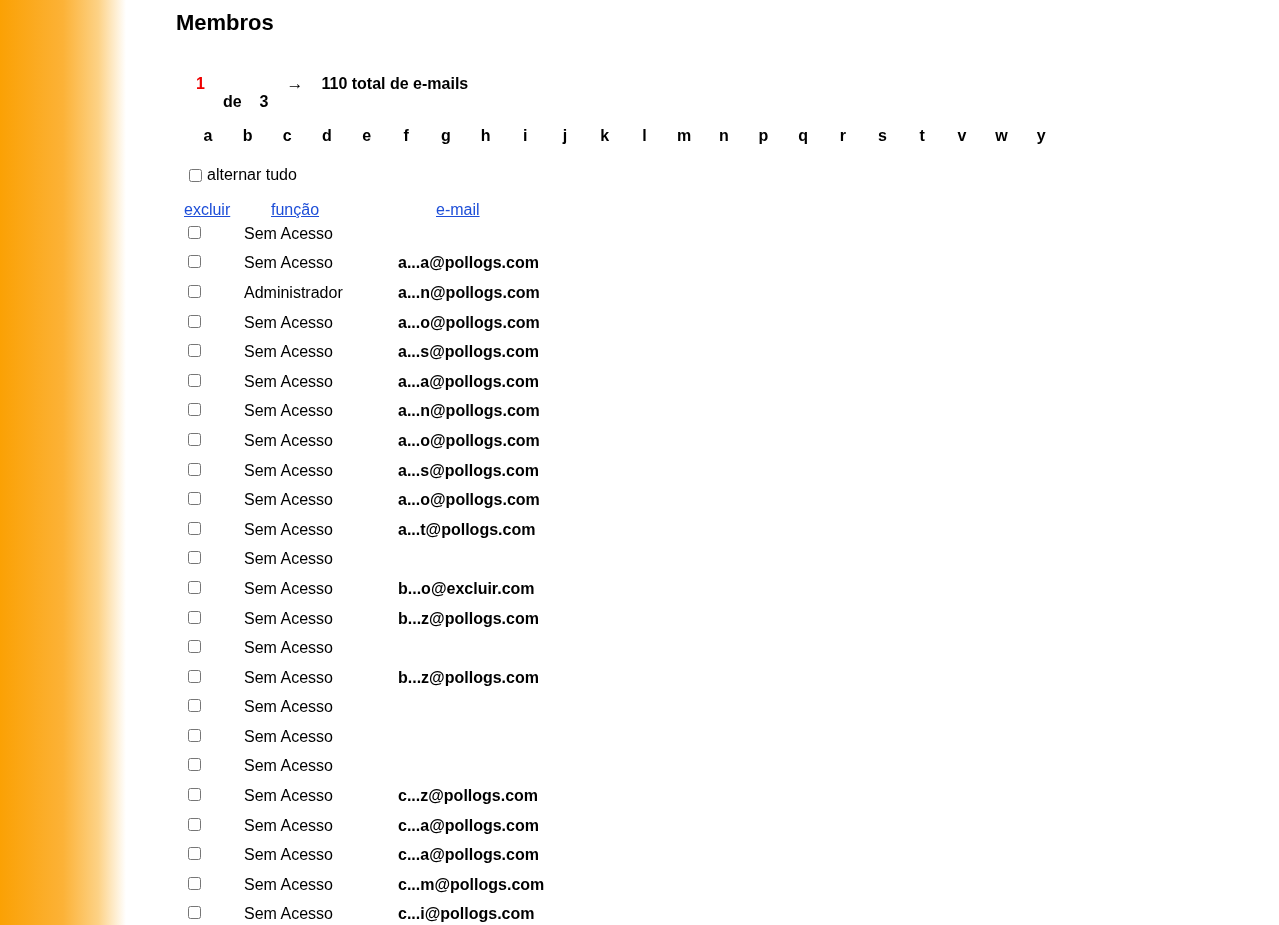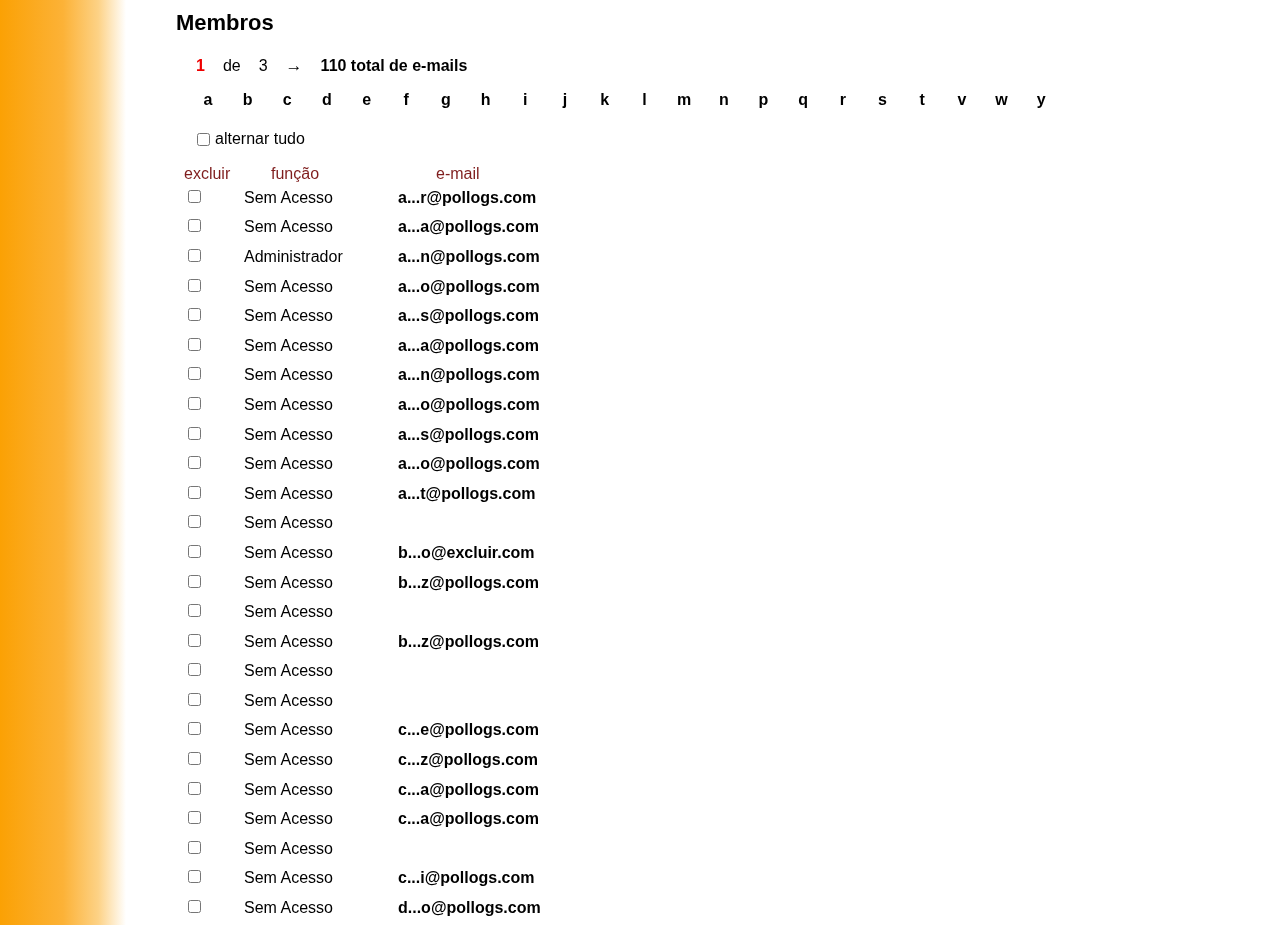--- a/index.html
+++ b/index.html
@@ -45,21 +45,22 @@
     gap: 18px;
     font-size: 16px;
     line-height: 19px;
   }
   .pagination .current-page {
     color: var(--accent_red, #ee0000);
     font-weight: bold;
   }
   .pagination .of-label,
   .pagination .total-pages {
-    font-weight: normal;
+    font-weight: bold;
+    margin-top: 36px;
   }
   .pagination .next-arrow {
     font-size: 17px;
     text-decoration: none;
     color: #000;
     cursor: pointer;
   }
   .pagination .total-summary {
     font-weight: bold;
   }
@@ -69,21 +70,21 @@
     font-size: 16px;
     font-weight: bold;
     line-height: 18px;
   }
   .alphabet-nav .letter {
     width: 39.7px;
     text-align: center;
     cursor: pointer;
   }
   .toggle-all {
-    margin: 22px 0 0 21px;
+    margin: 22px 0 0 13px;
     display: flex;
     align-items: center;
     gap: 5px;
     font-size: 16px;
     line-height: 16px;
   }
   input[type="checkbox"] {
     width: 13px;
     height: 13px;
     margin: 0;
@@ -92,21 +93,22 @@
     margin: 10px 0 0 8px;
   }
   .thead {
     display: grid;
     grid-template-columns: 60px 154px 220px;
     height: 26px;
     align-items: end;
     font-size: 16px;
   }
   .thead a {
-    color: #7f1d1d;
+    color: #1d4ed8;
+    text-decoration: underline;
     cursor: pointer;
     justify-self: start;
   }
   .thead .h-role { padding-left: 27px; }
   .thead .h-email { padding-left: 38px; }
   .row {
     display: grid;
     grid-template-columns: 60px 154px auto;
     height: 29.6px;
     align-items: center;
@@ -167,21 +169,20 @@
       <a class="h-delete">excluir</a>
       <a class="h-role">função</a>
       <a class="h-email">e-mail</a>
     </div>
     <div class="tbody">
         <div class="row">
     <span>
       <input type="checkbox" style="">
     </span>
     <span class="cell-role">Sem Acesso</span>
-    <span class="cell-email">a...r@pollogs.com</span>
   </div>
         <div class="row">
     <span>
       <input type="checkbox" style="">
     </span>
     <span class="cell-role">Sem Acesso</span>
     <span class="cell-email">a...a@pollogs.com</span>
   </div>
         <div class="row">
     <span>
@@ -289,21 +290,20 @@
     <span>
       <input type="checkbox" style="">
     </span>
     <span class="cell-role">Sem Acesso</span>
   </div>
         <div class="row">
     <span>
       <input type="checkbox" style="">
     </span>
     <span class="cell-role">Sem Acesso</span>
-    <span class="cell-email">c...e@pollogs.com</span>
   </div>
         <div class="row">
     <span>
       <input type="checkbox" style="">
     </span>
     <span class="cell-role">Sem Acesso</span>
     <span class="cell-email">c...z@pollogs.com</span>
   </div>
         <div class="row">
     <span>
@@ -317,20 +317,21 @@
       <input type="checkbox" style="">
     </span>
     <span class="cell-role">Sem Acesso</span>
     <span class="cell-email">c...a@pollogs.com</span>
   </div>
         <div class="row">
     <span>
       <input type="checkbox" style="">
     </span>
     <span class="cell-role">Sem Acesso</span>
+    <span class="cell-email">c...m@pollogs.com</span>
   </div>
         <div class="row">
     <span>
       <input type="checkbox" style="">
     </span>
     <span class="cell-role">Sem Acesso</span>
     <span class="cell-email">c...i@pollogs.com</span>
   </div>
         <div class="row">
     <span>

